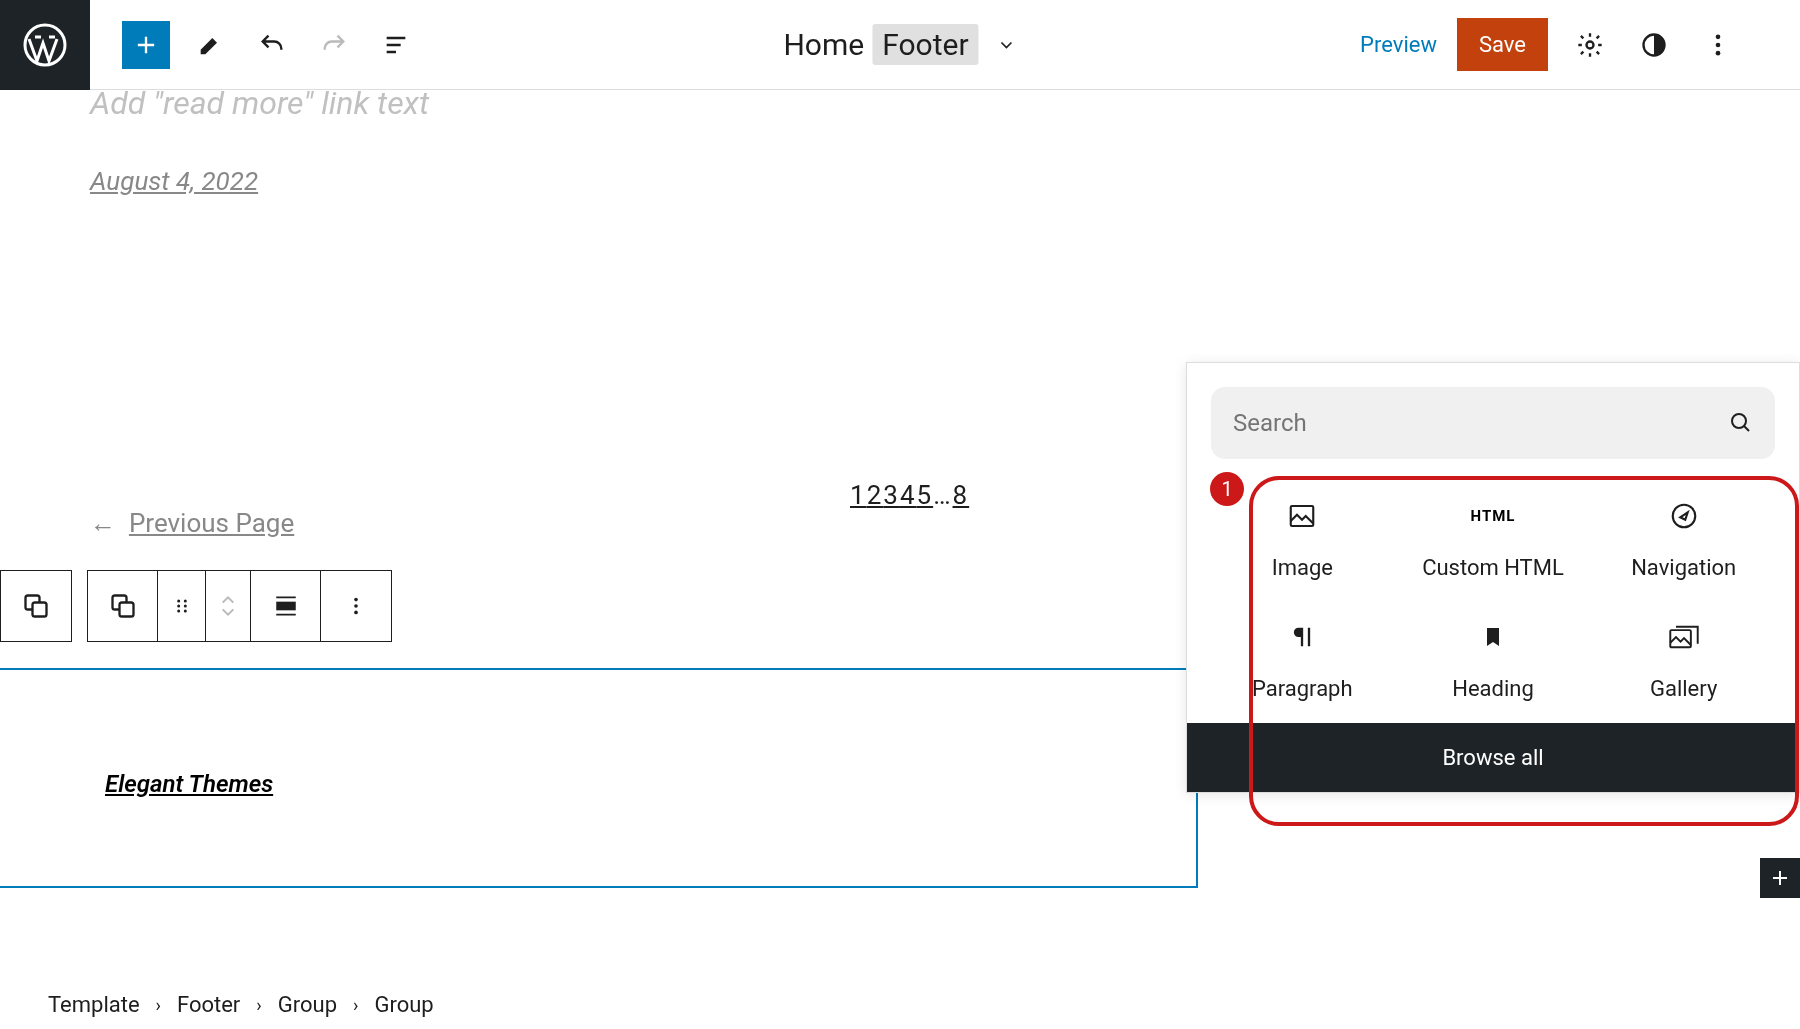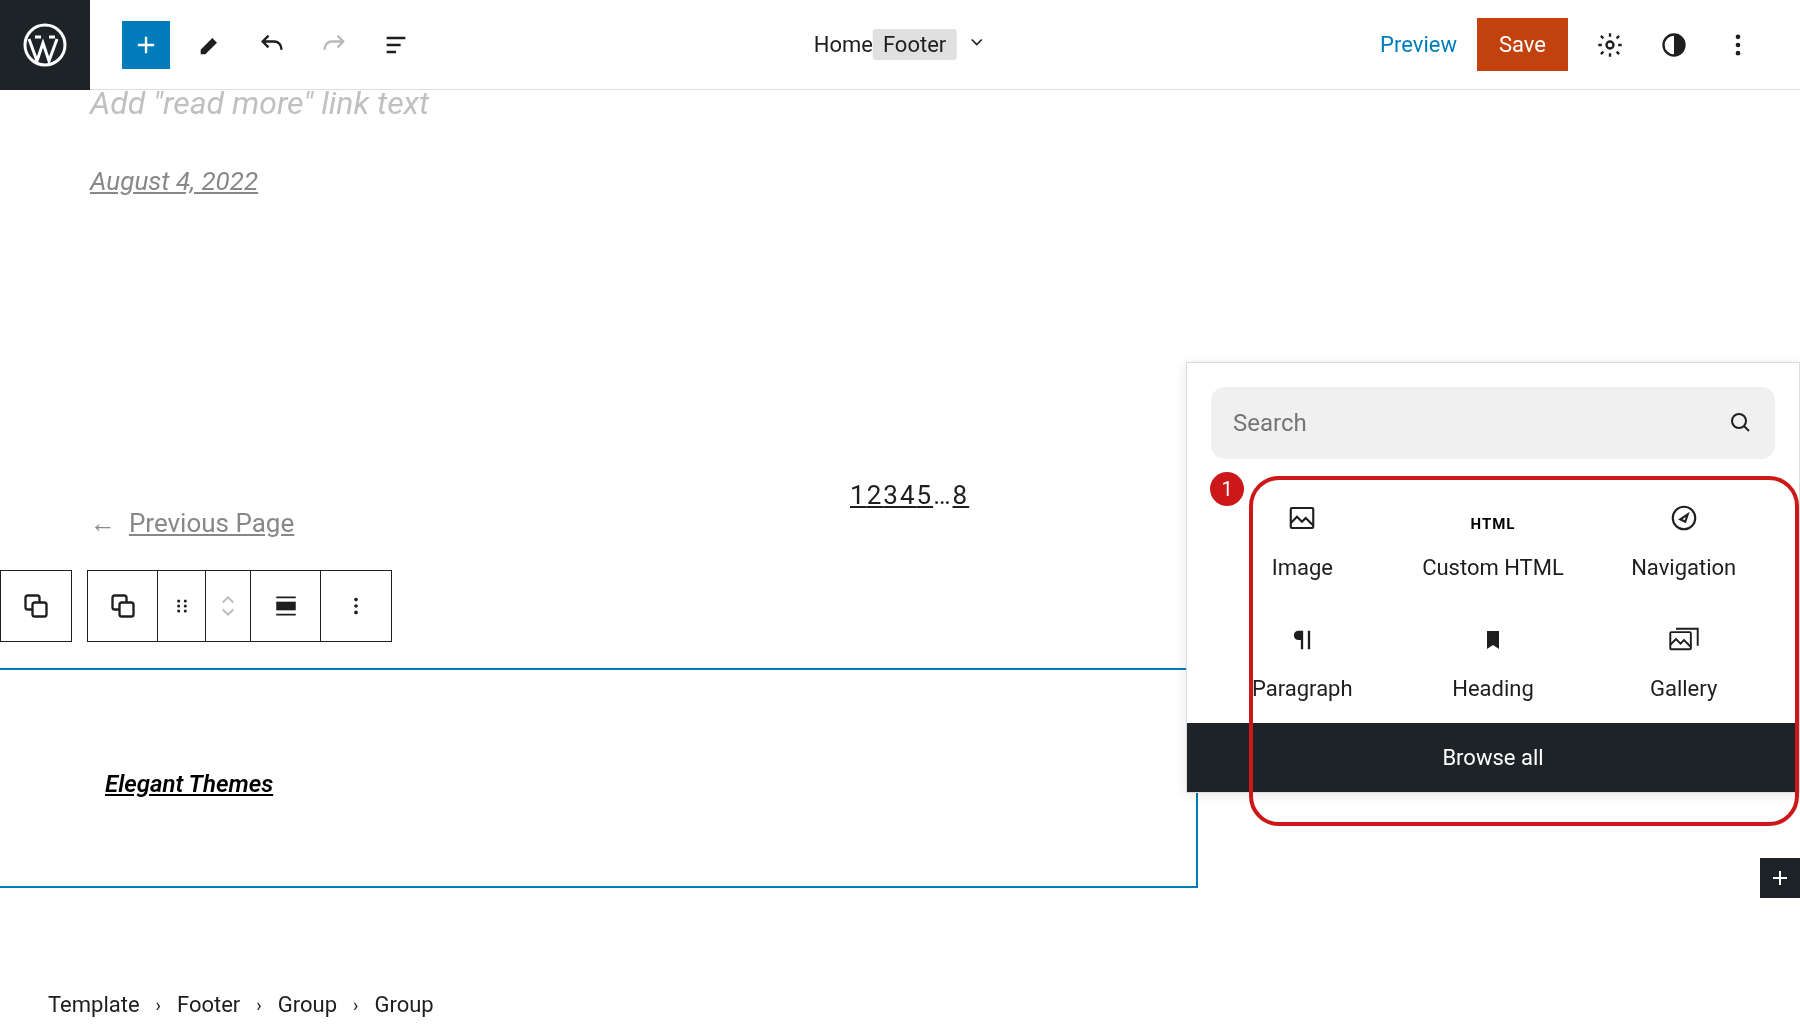--- a/index.html
+++ b/index.html
@@ -8,26 +8,26 @@
 .top-bar { display: flex; align-items: center; height: 90px; border-bottom: 1px solid #ddd; }
 .wp-logo { width: 90px; height: 90px; background: #1d2327; display: flex; align-items: center; justify-content: center; }
 .wp-logo svg { width: 48px; height: 48px; }
 .toolbar-left { display: flex; align-items: center; gap: 18px; padding-left: 32px; }
 .add-block-btn { width: 48px; height: 48px; background: #007cba; display: flex; align-items: center; justify-content: center; cursor: pointer; }
 .add-block-btn svg { width: 28px; height: 28px; }
 .icon-btn { width: 44px; height: 44px; display: flex; align-items: center; justify-content: center; cursor: pointer; }
 .icon-btn svg { width: 28px; height: 28px; }
 .icon-btn.disabled { opacity: 0.3; }
 
-.template-center { position: absolute; left: 50%; transform: translateX(-50%); display: flex; align-items: center; font-size: 22px; }
+.template-center { position: absolute; left: 50%; transform: translateX(-50%); display: flex; align-items: center; gap: 8px; font-size: 30px; }
 .template-home { color: #1e1e1e; }
 .template-footer { background: #e0e0e0; padding: 3px 10px; border-radius: 3px; color: #1e1e1e; }
 .chevron-down { margin-left: 10px; }
 
-.toolbar-right { margin-left: auto; display: flex; align-items: center; gap: 20px; padding-right: 40px; }
+.toolbar-right { margin-left: auto; display: flex; align-items: center; gap: 20px; padding-right: 60px; }
 .preview-link { color: #007cba; font-size: 22px; cursor: pointer; }
 .save-btn { background: #c2410c; color: #fff; padding: 14px 22px; font-size: 22px; border: none; cursor: pointer; }
 
 .canvas { position: relative; height: 899px; }
 .read-more { position: absolute; top: -6px; left: 90px; font-size: 32px; color: #c0c0c0; font-style: italic; }
 .post-date { position: absolute; top: 76px; left: 90px; font-size: 26px; font-style: italic; color: #888; text-decoration: underline; }
 
 .prev-page { position: absolute; top: 390px; left: 90px; font-size: 26px; color: #888; margin-top: 28px; }
 .prev-page a { text-decoration: underline; color: #888; }
 .pagination { position: absolute; top: 390px; left: 850px; font-size: 26px; color: #1e1e1e; letter-spacing: 2px; }
@@ -44,21 +44,21 @@
 .selected-block { position: absolute; top: 580px; left: 0; width: 1196px; height: 216px; outline: 2px solid #007cba; }
 .elegant { position: absolute; top: 680px; left: 90px; font-size: 24px; font-style: italic; font-weight: 600; text-decoration: underline; margin-left: 15px; }
 
 .inserter-popup { position: absolute; top: 272px; right: 0; width: 614px; background: #fff; border: 1px solid #ddd; box-shadow: 0 2px 12px rgba(0,0,0,.1); }
 .search-box { margin: 24px 24px 22px 24px; background: #f0f0f0; height: 72px; display: flex; align-items: center; padding: 0 22px; border-radius: 14px; }
 .search-box input { border: none; background: transparent; font-size: 24px; color: #666; flex: 1; outline: none; }
 .search-icon { width: 24px; height: 24px; }
 
 .blocks-grid { display: grid; grid-template-columns: 1fr 1fr 1fr; padding: 18px 20px 22px 20px; row-gap: 40px; }
 .block-item { display: flex; flex-direction: column; align-items: center; gap: 22px; cursor: pointer; }
-.block-item .bi-icon { height: 34px; display: flex; align-items: flex-end; justify-content: center; }
+.block-item .bi-icon { height: 34px; display: flex; align-items: center; justify-content: center; }
 .block-item .bi-label { font-size: 22px; color: #1e1e1e; }
 
 .browse-all { background: #1d2327; color: #fff; text-align: center; padding: 22px 0; font-size: 22px; cursor: pointer; }
 
 .annotation-circle { position: absolute; top: 386px; right: 1px; width: 550px; height: 350px; border: 4px solid #cc1818; border-radius: 30px; pointer-events: none; z-index: 5; }
 .annotation-badge { position: absolute; top: 382px; left: 1210px; width: 34px; height: 34px; border-radius: 50%; background: #cc1818; color: #fff; display: flex; align-items: center; justify-content: center; font-size: 20px; z-index: 6; }
 
 .bottom-add { position: absolute; top: 768px; right: 0; width: 40px; height: 40px; background: #1d2327; display: flex; align-items: center; justify-content: center; }
 .bottom-add svg { width: 24px; height: 24px; }
 

